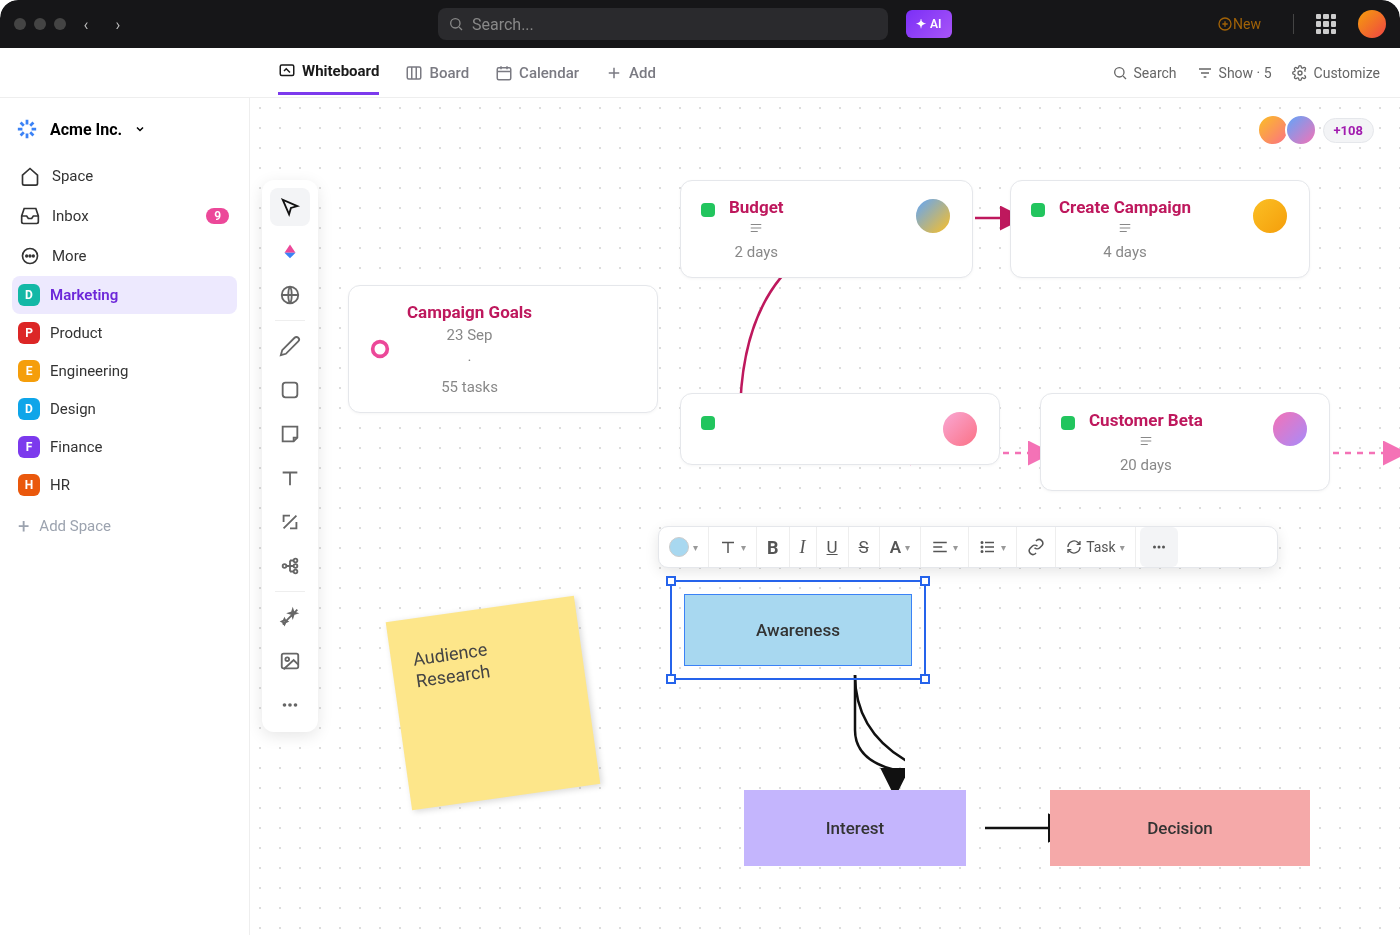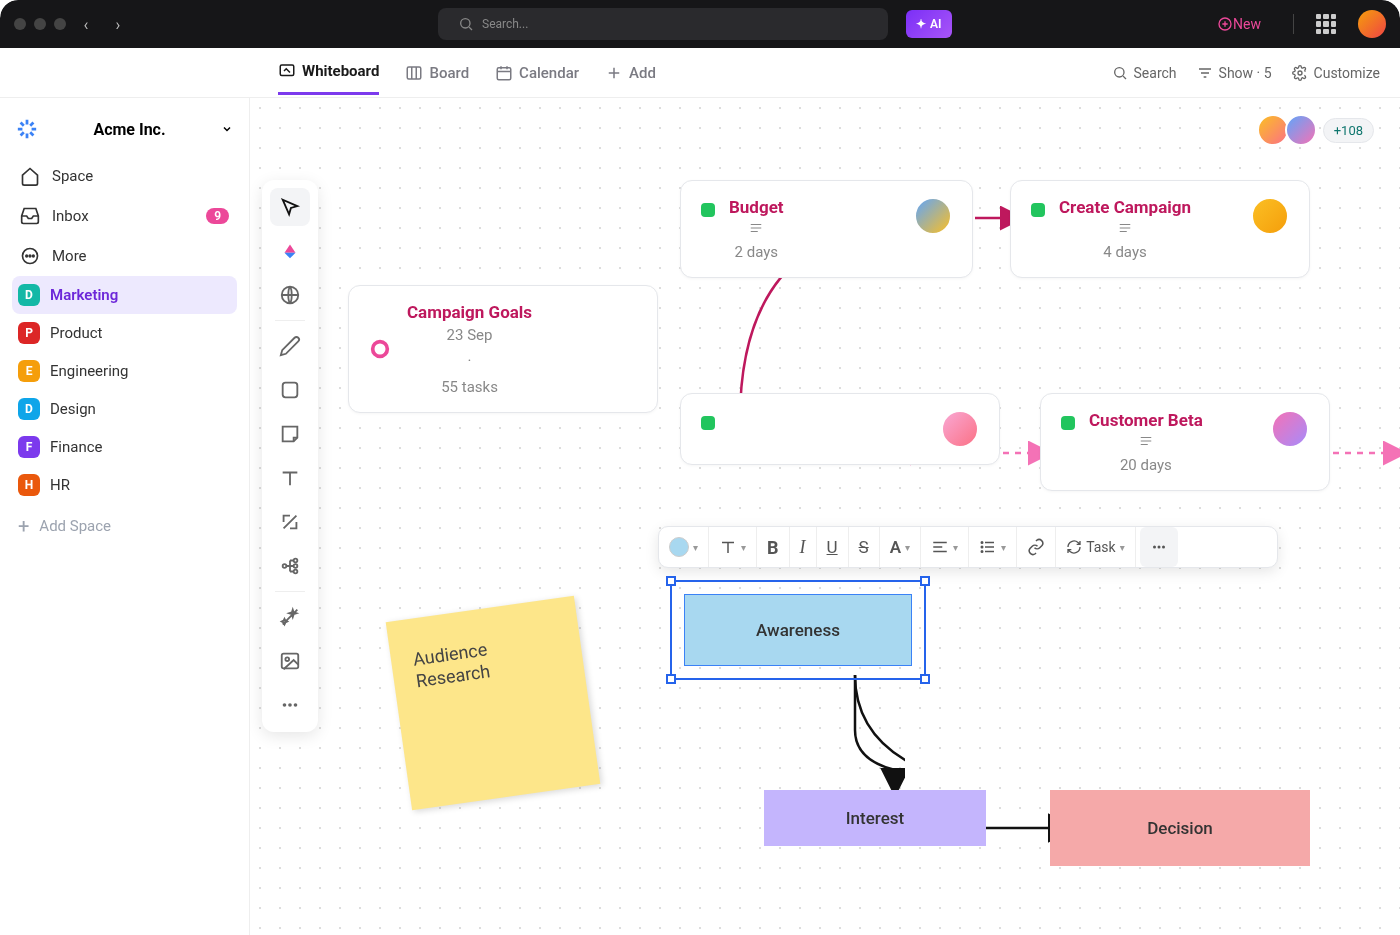--- a/index.html
+++ b/index.html
@@ -1,54 +1,54 @@
 <!DOCTYPE html>
 <html><head>
 <meta charset="utf-8">
 <style>
 * { box-sizing: border-box; margin: 0; padding: 0; font-family: -apple-system, BlinkMacSystemFont, "Segoe UI", Roboto, sans-serif; }
 body { width: 1400px; height: 935px; overflow: hidden; background: #fff; border-radius: 18px; position: relative; }
 .titlebar { height: 48px; background: #161618; display: flex; align-items: center; padding: 0 14px; gap: 8px; border-radius: 18px 18px 0 0; }
 .traffic { display: flex; gap: 8px; }
 .dot { width: 12px; height: 12px; border-radius: 50%; background: #444; }
 .navarrow { width: 24px; height: 24px; display: flex; align-items: center; justify-content: center; color: #bbb; cursor: pointer; }
-.search { margin-left: 300px; width: 450px; height: 32px; background: #2a2a2d; border-radius: 8px; display: flex; align-items: center; padding: 0 20px; gap: 8px; color: #888; font-size: 12px; }
+.search { margin-left: 300px; width: 450px; height: 32px; background: #2a2a2d; border-radius: 8px; display: flex; align-items: center; padding: 0 10px; gap: 8px; color: #888; font-size: 16px; }
 .ai { margin-left: 10px; height: 28px; padding: 0 10px; background: linear-gradient(135deg,#7b2ff7,#a855f7); border-radius: 6px; color: #fff; display: flex; align-items: center; font-size: 12px; font-weight: 600; gap:4px; }
-.newbtn { margin-left: auto; color: #ec4899; display: flex; align-items: center; gap: 0; font-size: 14px; padding: 4px 10px; }
+.newbtn { margin-left: auto; color: #a16207; display: flex; align-items: center; gap: 0; font-size: 14px; padding: 4px 10px; }
 .apps { width: 20px; height: 20px; display: grid; grid-template-columns: repeat(3,1fr); gap: 2px; margin-left: 14px; }
 .apps span { background: #ccc; border-radius: 1px; }
 .avatar-top { width: 28px; height: 28px; border-radius: 50%; background: linear-gradient(135deg,#f59e0b,#ef4444); margin-left: 14px; }
 
 .viewbar { height: 50px; border-bottom: 1px solid #eee; display: flex; align-items: center; padding: 0 20px 0 278px; gap: 26px; position: relative; }
 .tab { display: flex; align-items: center; gap: 6px; font-size: 15px; color: #7a7a82; font-weight: 500; padding: 12px 0; cursor: pointer; }
 .tab.active { color: #1a1a1a; font-weight: 700; border-bottom: 3px solid #7c3aed; }
 .tab svg { width: 18px; height: 18px; }
 .righttools { margin-left: auto; display: flex; gap: 20px; color: #666; font-size: 14px; }
 .rt { display: flex; align-items: center; gap: 6px; cursor: pointer; }
 
 .main { display: flex; height: calc(935px - 98px); }
 .sidebar { width: 250px; border-right: 1px solid #eee; padding: 14px 12px; }
-.workspace { display: flex; align-items: center; gap: 24px; font-weight: 700; font-size: 16px; padding: 6px 4px 16px; justify-content: space-between; }
+.workspace { display: flex; align-items: center; gap: 12px; font-weight: 700; font-size: 16px; padding: 6px 4px 16px; }
 .navitem { display: flex; align-items: center; gap: 12px; padding: 10px 8px; border-radius: 8px; font-size: 15px; color: #333; cursor: pointer; }
 .navitem .badge { margin-left: auto; background: #ec4899; color: #fff; border-radius: 10px; padding: 1px 8px; font-size: 12px; font-weight: 600; }
 .section-h { color: #999; font-size: 14px; font-weight: 500; padding: 18px 6px 8px; }
 .space { display: flex; align-items: center; gap: 10px; padding: 8px 6px; border-radius: 8px; font-size: 15px; color: #333; cursor: pointer; }
 .space.active { background: #ede9fe; color: #6d28d9; font-weight: 600; }
 .sq { width: 22px; height: 22px; border-radius: 6px; display: flex; align-items: center; justify-content: center; color: #fff; font-size: 12px; font-weight: 700; }
 .addspace { display: flex; align-items: center; gap: 10px; padding: 10px 6px; color: #9ca3af; font-size: 15px; cursor: pointer; }
 
 .canvas { flex: 1; position: relative; background-image: radial-gradient(#ddd 1px, transparent 1px); background-size: 20px 20px; background-position: 0 0; overflow: hidden; }
 .toolbar { position: absolute; left: 12px; top: 82px; width: 56px; background: #fff; border-radius: 12px; box-shadow: 0 4px 16px rgba(0,0,0,.1); padding: 8px 0; display: flex; flex-direction: column; align-items: center; gap: 6px; }
 .tool { width: 40px; height: 38px; display: flex; align-items: center; justify-content: center; color: #666; border-radius: 8px; cursor: pointer; }
 .tool.active { background: #f3f4f6; color:#111; }
 .tool svg { width: 22px; height: 22px; }
 
 .collab { position: absolute; right: 26px; top: 16px; display: flex; align-items: center; gap: 6px; }
 .av { width: 32px; height: 32px; border-radius: 50%; border: 2px solid #fff; }
-.pluspill { background: #f3f4f6; color: #0f766e; border-radius: 16px; padding: 4px 10px; font-size: 13px; font-weight: 400; border:1px solid #e5e7eb; }
+.pluspill { background: #f3f4f6; color: #a21caf; border-radius: 16px; padding: 4px 10px; font-size: 13px; font-weight: 700; border:1px solid #e5e7eb; }
 
 .node { position: absolute; background: #fff; border: 1px solid #e5e7eb; border-radius: 12px; padding: 16px 20px; box-shadow: 0 1px 3px rgba(0,0,0,.04); }
 .node .title { font-weight: 700; font-size: 17px; color: #be185d; }
 .node .sub { color: #888; font-size: 15px; display: flex; align-items: center; gap: 8px; margin-top: 4px; flex-direction: column; }
 .stat { width: 14px; height: 14px; border-radius: 4px; }
 .lines { width: 14px; height: 14px; display:inline-block; }
 
 .sticky { position: absolute; width: 190px; height: 190px; background: #fde68a; padding: 30px 22px; font-family: "Comic Sans MS", cursive; font-size: 18px; color: #444; transform: rotate(-8deg); box-shadow: 2px 2px 6px rgba(0,0,0,.15); }
 
 .shape { position: absolute; display: flex; align-items: center; justify-content: center; font-size: 17px; font-weight: 500; }
@@ -506,20 +506,20 @@
     <div class="selection" style="left:420px;top:482px;width:256px;height:100px">
       <span class="handle" style="left:-6px;top:-6px"></span>
         <span class="handle" style="right:-6px;top:-6px"></span>
       <span class="handle" style="left:-6px;bottom:-6px"></span>
         <span class="handle" style="right:-6px;bottom:-6px"></span>
     </div>
     <div class="shape awareness" style="left:434px;top:496px;width:228px;height:72px">
       <span>Awareness</span>
     </div>
 
-    <div class="shape interest" style="left:514px;top:692px;width:222px;height:56px">
+    <div class="shape interest" style="left:494px;top:692px;width:222px;height:76px">
       <span>Interest</span>
     </div>
     <div class="shape decision" style="left:800px;top:692px;width:260px;height:76px">
       <span>Decision</span>
     </div>
   </div>
 </div>
 
 </body></html>

